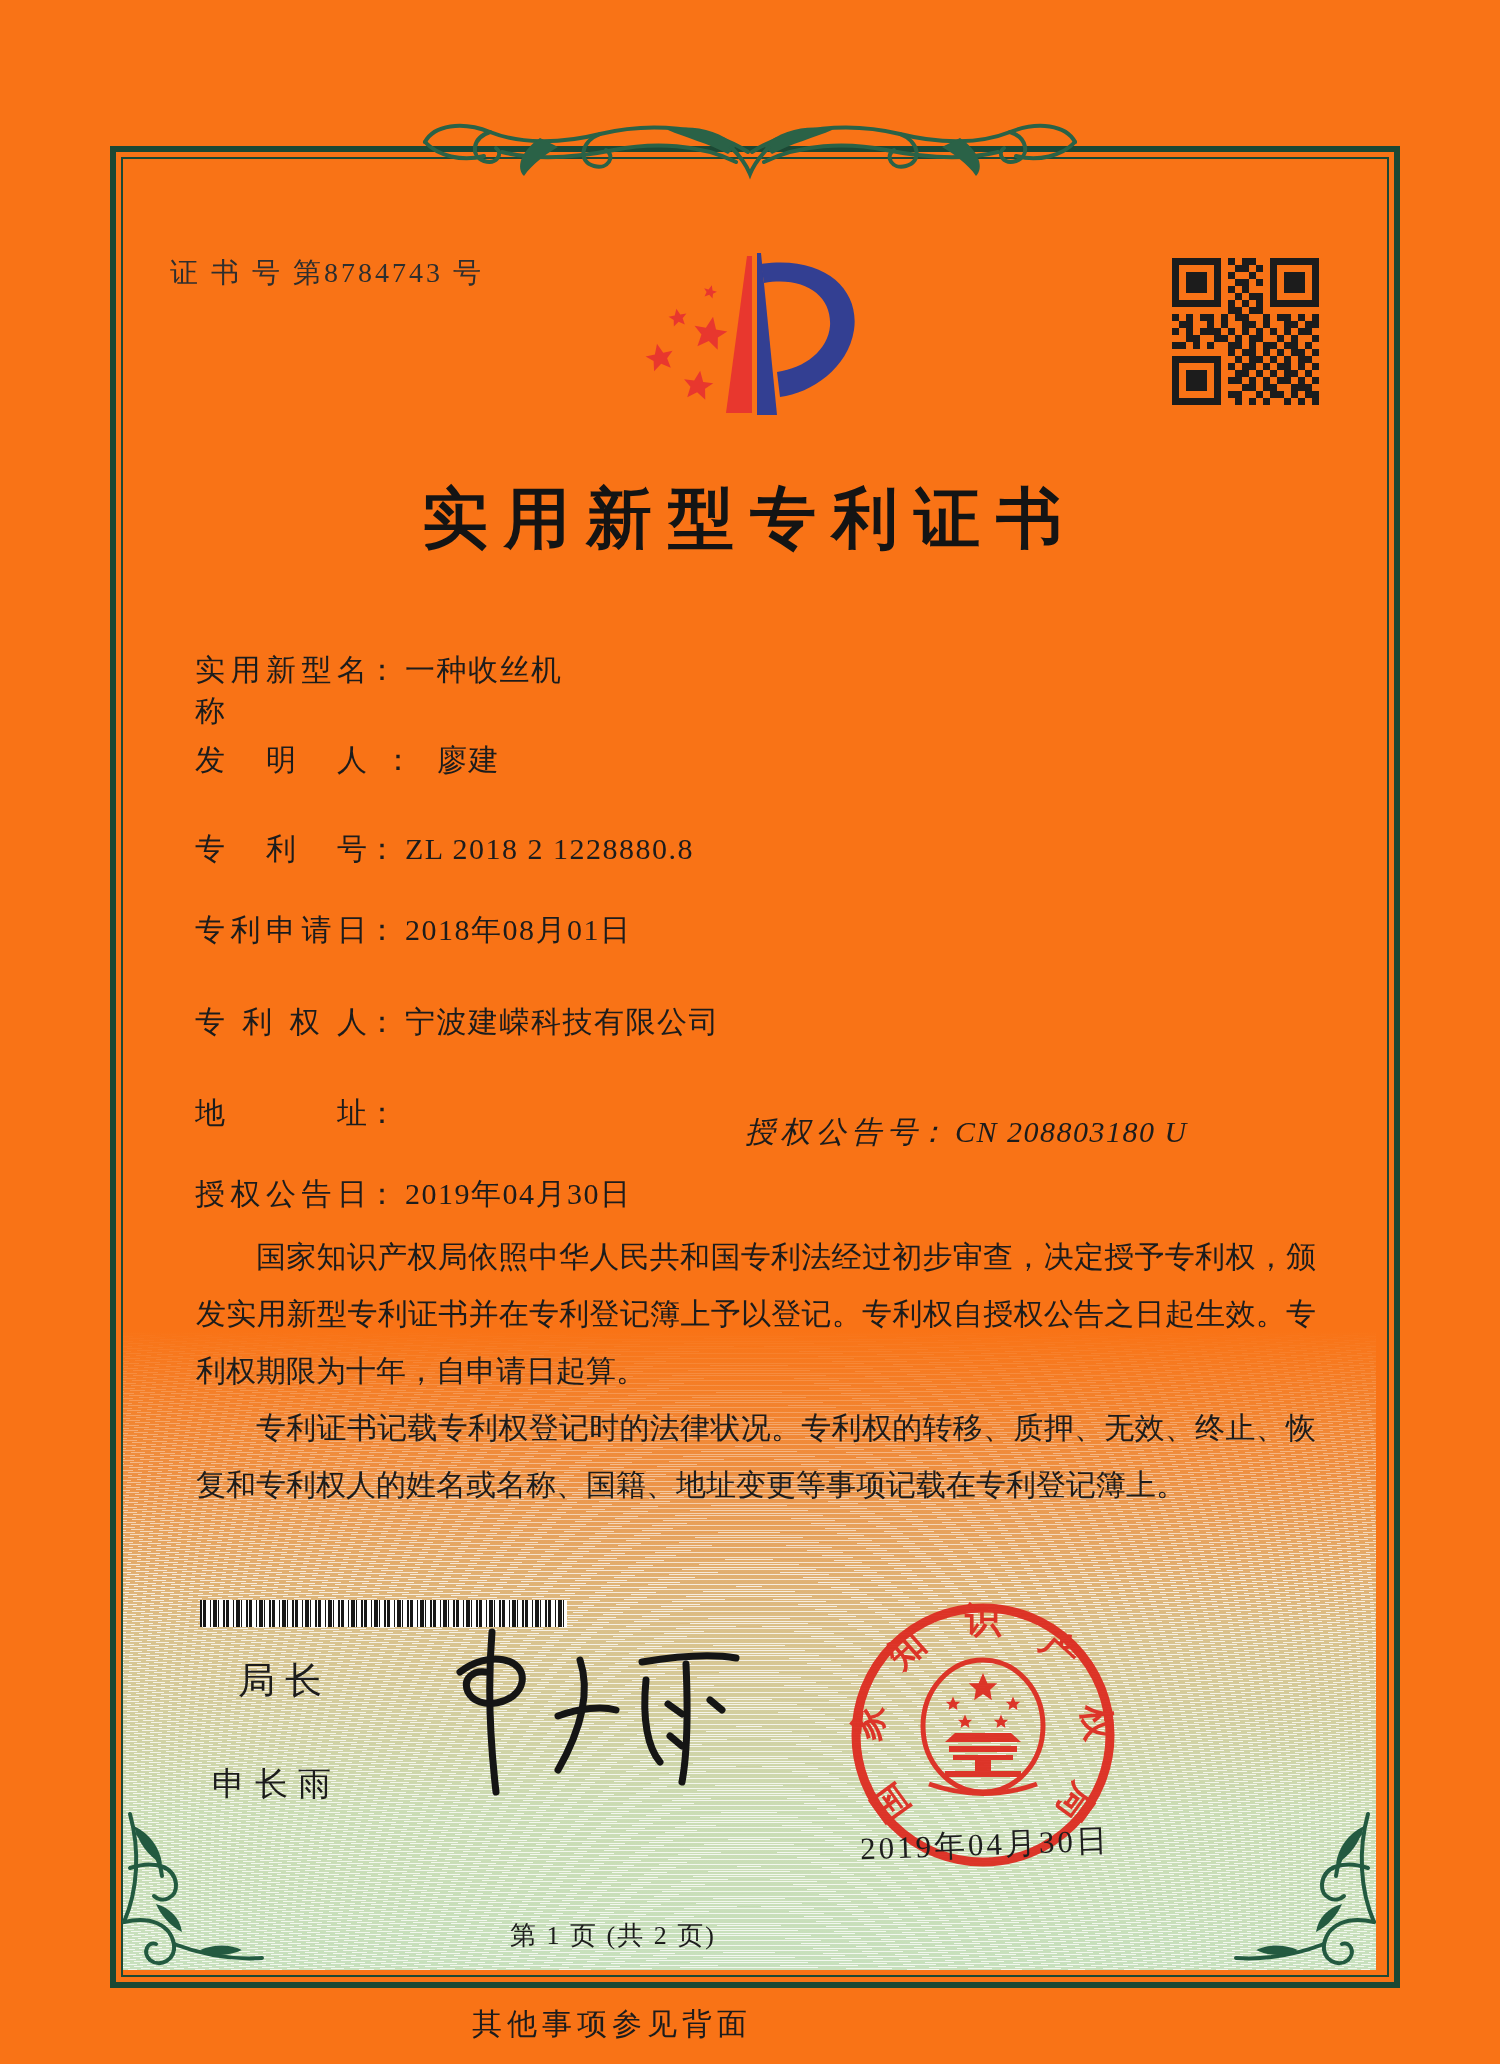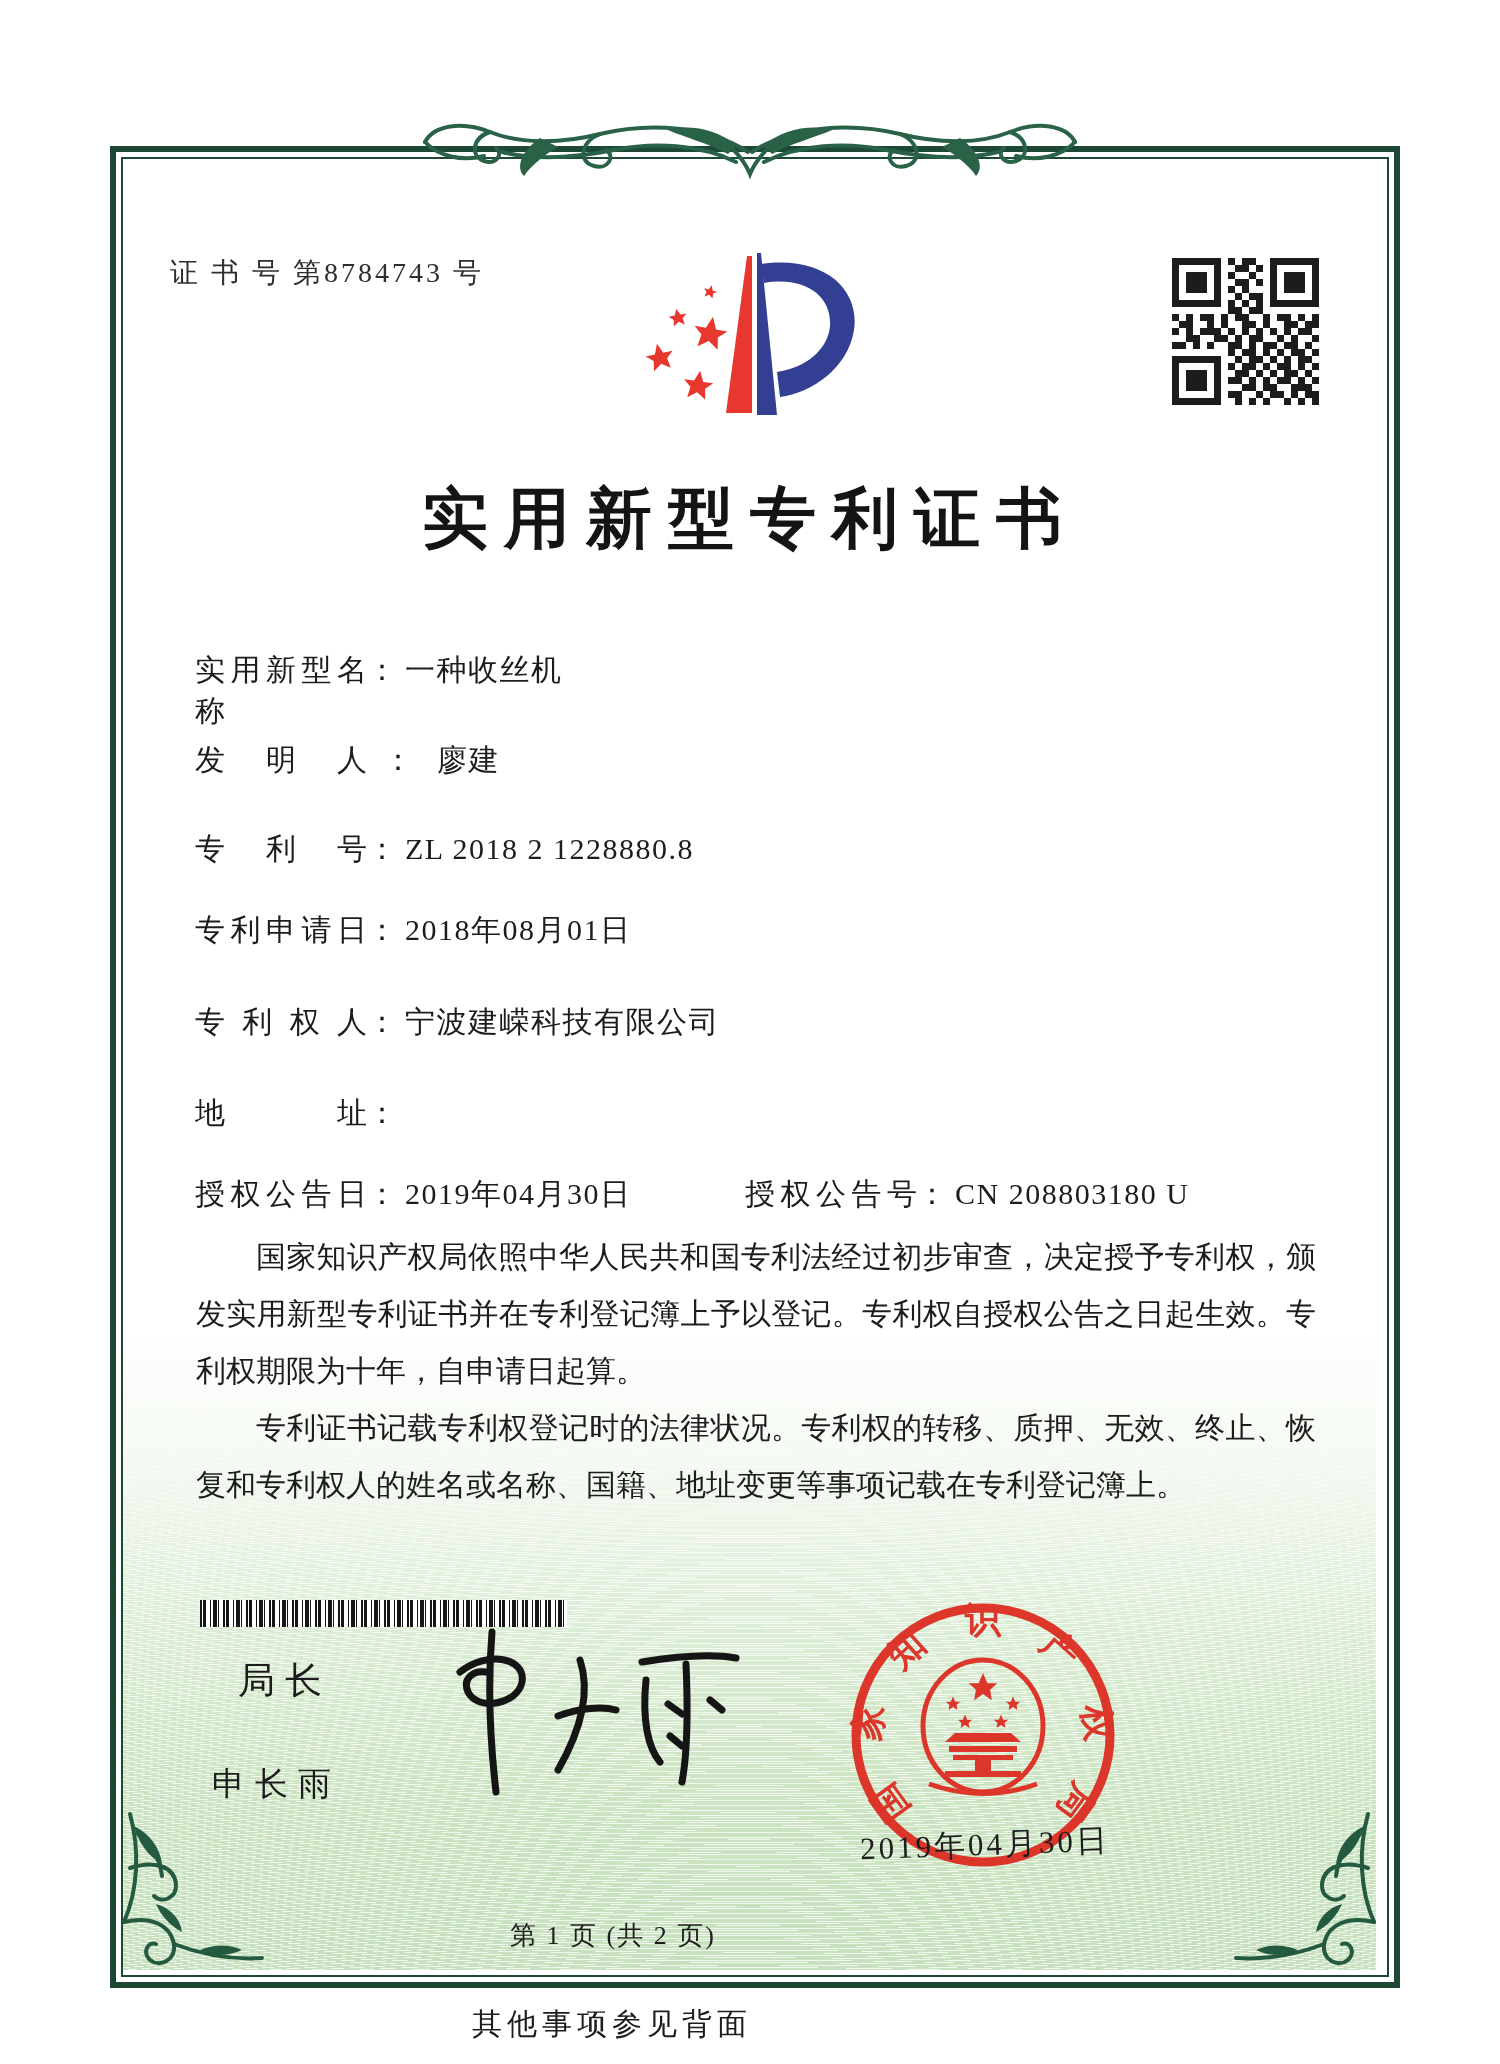--- a/index.html
+++ b/index.html
@@ -1,18 +1,18 @@
 <!DOCTYPE html>
 <html><head>
 <meta charset="utf-8">
 <style>
   html,body{margin:0;padding:0;background:#e9e7e0;}
   .page{
     position:relative;width:1500px;height:2064px;margin:0 auto;
-    background:#ffffff;overflow:hidden;
+    background:#f97316;overflow:hidden;
     font-family:"Liberation Serif","DejaVu Serif",serif;color:#1c1c1c;
   }
   
   .greenwave{
     position:absolute;left:122px;top:1330px;width:1254px;height:640px;z-index:0;
     background:linear-gradient(180deg,
       rgba(205,229,196,0) 0%,
       rgba(205,229,196,.25) 22%,
       rgba(203,228,193,.70) 48%,
       rgba(200,226,189,.95) 75%,
@@ -200,21 +200,21 @@
   <div class="row" style="top:1093px;">
     <span class="flabel">地址</span>
       <span class="fcolon">：</span>
   </div>
 
   <div class="row" style="top:1174px;">
     <span class="flabel">授权公告日</span>
       <span class="fcolon">：</span>
       <span class="fvalue">2019年04月30日</span>
   </div>
-  <div class="row" style="left:745px;top:1174px;">
+  <div class="row" style="left:745px;top:1112px;font-style:italic;">
     <span class="flabel">授权公告号</span>
       <span class="fcolon">：</span>
       <span class="fvalue">CN 208803180 U</span>
   </div>
 
   <div class="body-paragraphs">
     <p>国家知识产权局依照中华人民共和国专利法经过初步审查，决定授予专利权，颁发实用新型专利证书并在专利登记簿上予以登记。专利权自授权公告之日起生效。专利权期限为十年，自申请日起算。</p>
     <p>专利证书记载专利权登记时的法律状况。专利权的转移、质押、无效、终止、恢复和专利权人的姓名或名称、国籍、地址变更等事项记载在专利登记簿上。</p>
   </div>
 

